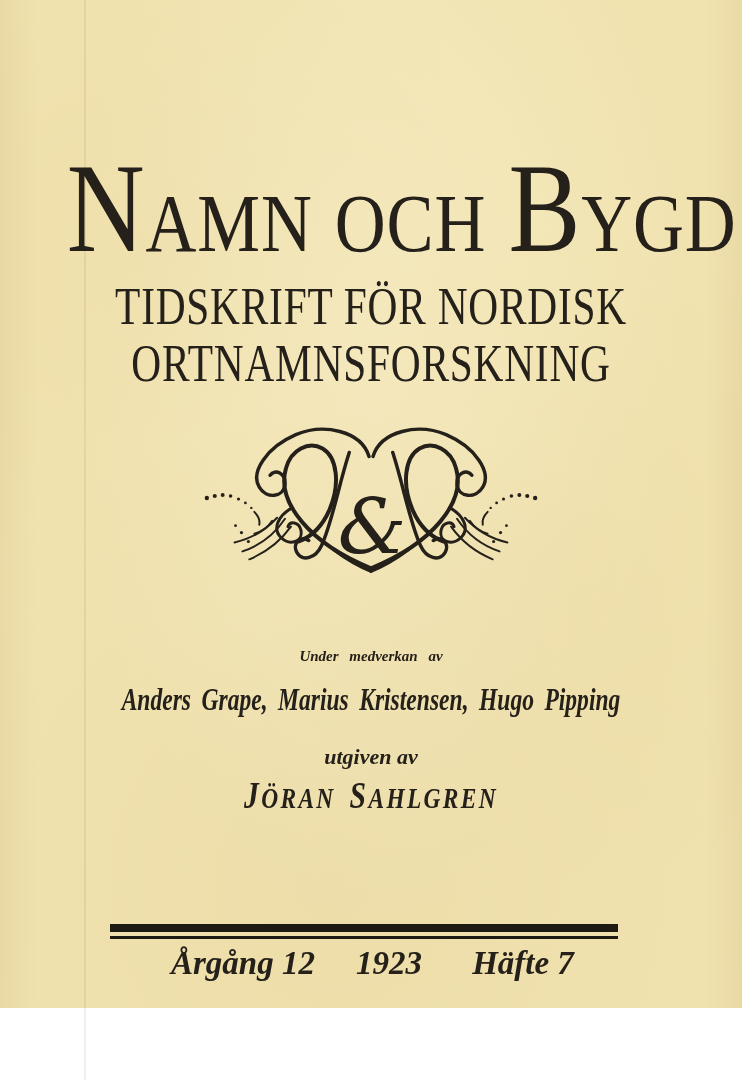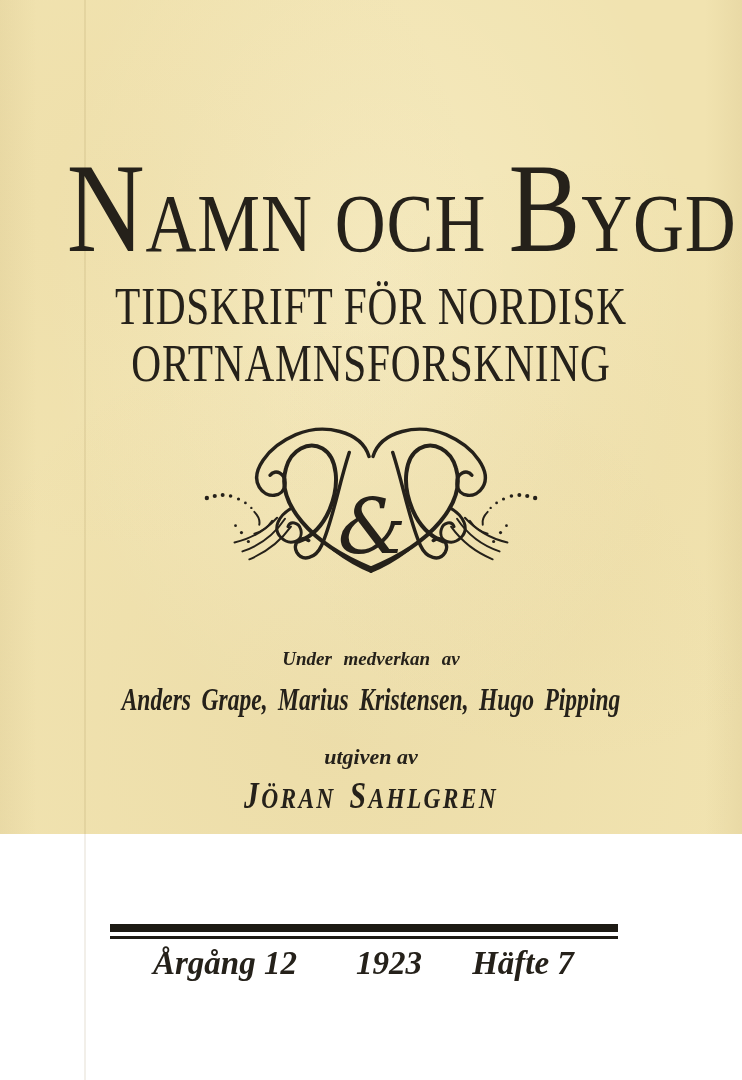--- a/index.html
+++ b/index.html
@@ -1,17 +1,17 @@
 <!DOCTYPE html>
 <html><head>
 <meta charset="utf-8">
 <style>
   html, body { margin: 0; padding: 0; width: 742px; height: 1080px; overflow: hidden; }
   .page {
-    position: relative; width: 742px; height: 834px;
+    position: relative; width: 742px; height: 1008px;
     background:
       radial-gradient(ellipse at 50% 35%, rgba(255,250,228,0.30), rgba(255,250,228,0) 62%),
       linear-gradient(90deg, rgba(140,105,40,0.07), rgba(0,0,0,0) 5%, rgba(0,0,0,0) 95%, rgba(140,105,40,0.08)),
       #f1e3b0;
     color: #25211a;
     font-family: "Liberation Serif", "DejaVu Serif", serif;
   }
   .page::before {
     content: ""; position: absolute; inset: 0; pointer-events: none;
     background:
@@ -29,35 +29,35 @@
            letter-spacing: 1px; transform: scaleX(0.85); transform-origin: 50% 0; }
   .t-cap { font-size: 127px; }
   .t-sc  { font-size: 83px; }
   .t-word { margin: 0 13px; }
 
   .subtitle { top: 278px; font-size: 53px; line-height: 57px; letter-spacing: 1px;
               transform: scaleX(0.78); transform-origin: 50% 0; }
 
   .ornament { position: absolute; left: 193px; top: 422px; width: 356px; height: 152px; }
 
-  .contrib-intro { top: 648px; font-size: 19px; font-style: italic; font-weight: bold; word-spacing: 7px; }
+  .contrib-intro { top: 648px; font-size: 15px; font-style: italic; font-weight: bold; word-spacing: 7px; }
   .contrib-names { top: 682px; font-size: 31px; line-height: 36px; font-style: italic; font-weight: bold;
                    word-spacing: 6px; transform: scaleX(0.76); transform-origin: 50% 0; }
   .pub-intro { top: 744px; font-size: 22px; font-style: italic; font-weight: bold; }
   .pub-name  { top: 773px; font-size: 30px; line-height: 44px; font-style: italic; font-weight: bold;
                letter-spacing: 3px; transform: scaleX(0.78); transform-origin: 50% 0; }
   .p-cap { font-size: 38px; }
   .p-word { margin: 0 9px; }
 
   .rule-thick { position: absolute; left: 110px; top: 924px; width: 508px; height: 8px; background: #1d1a14; }
   .rule-thin  { position: absolute; left: 110px; top: 936px; width: 508px; height: 3px; background: #1d1a14; }
 
   .issue-row { top: 944px; font-size: 33px; line-height: 38px; font-style: italic; font-weight: bold; }
   .issue-item { position: absolute; transform: translateX(-50%); white-space: nowrap; }
-  .issue-volume { left: 225px; }
+  .issue-volume { left: 243px; }
   .issue-year   { left: 389px; }
   .issue-number { left: 523px; }
 </style>
 </head>
 <body>
 
 <div class="page">
   <div class="crease"></div>
 
   <h1 class="abs title">

